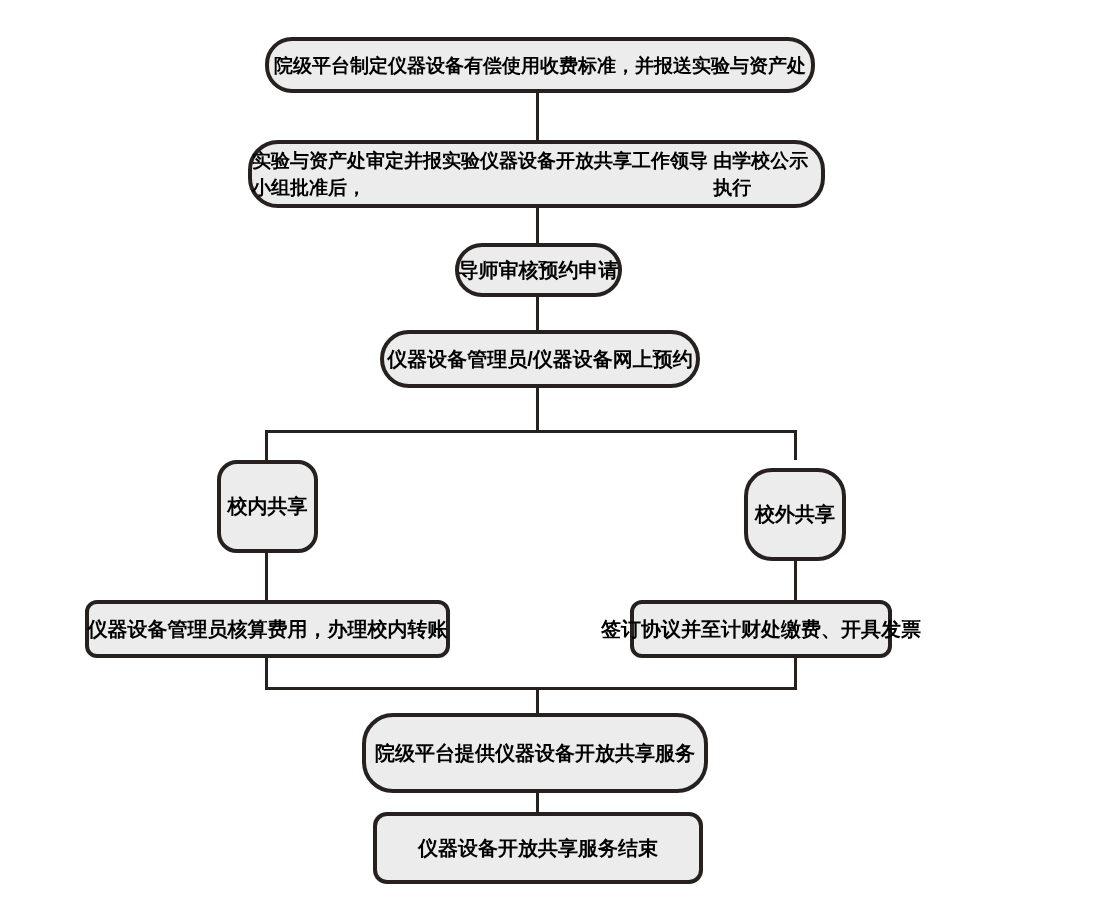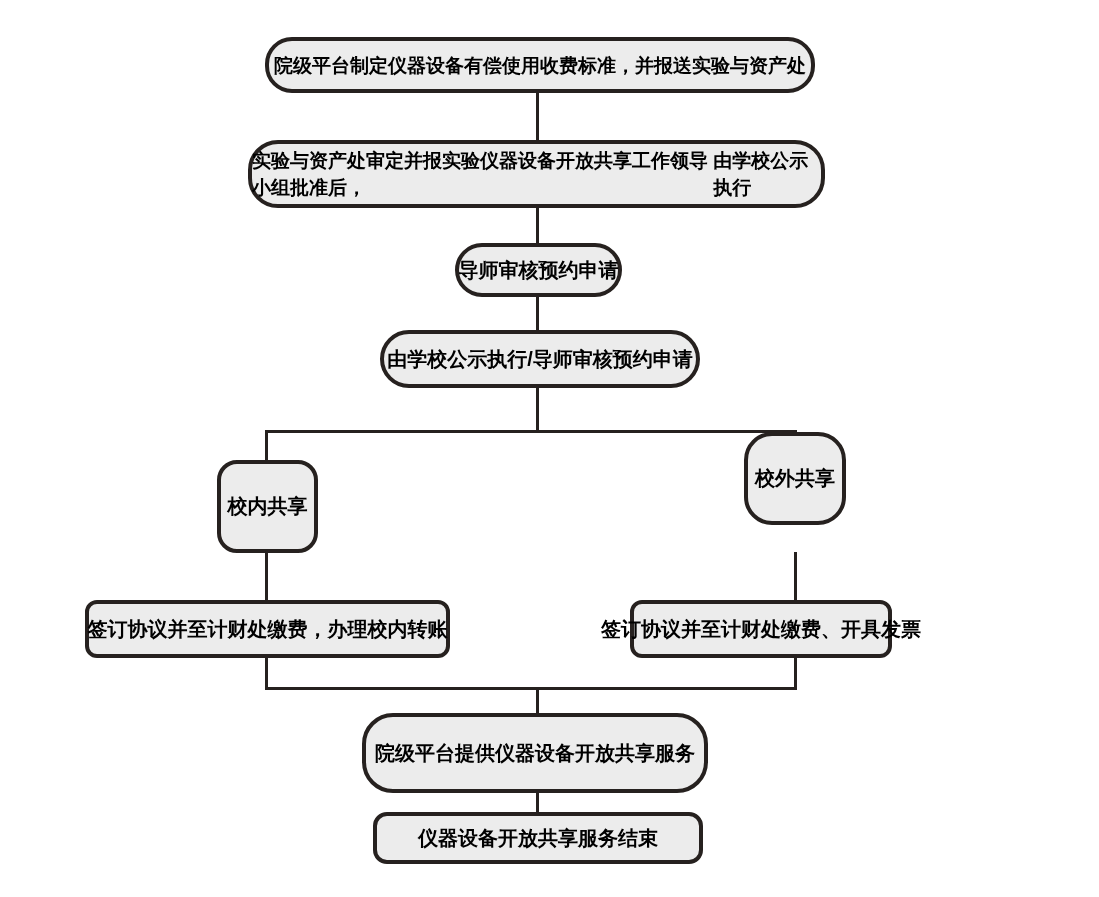--- a/index.html
+++ b/index.html
@@ -37,25 +37,25 @@
   }
   .conn.v { width: 3px; }
   .conn.h { height: 3px; }
 
   
   #n-step1  { left: 265px; top: 37px;  width: 550px; height: 56px; border-radius: 27px; }
   #n-step2  { left: 248px; top: 140px; width: 577px; height: 68px; border-radius: 30px; flex-direction: row; }
   #n-step3  { left: 455px; top: 243px; width: 167px; height: 54px; border-radius: 27px; }
   #n-step4  { left: 380px; top: 330px; width: 320px; height: 58px; border-radius: 29px; }
   #n-branch-left  { left: 217px; top: 460px; width: 101px; height: 93px; border-radius: 20px; }
-  #n-branch-right { left: 744px; top: 432px; width: 102px; height: 93px; border-radius: 28px; }
+  #n-branch-right { left: 744px; top: 468px; width: 102px; height: 93px; border-radius: 28px; }
   #n-step5-left   { left: 85px;  top: 600px; width: 365px; height: 58px; border-radius: 12px; }
   #n-step5-right  { left: 630px; top: 600px; width: 262px; height: 58px; border-radius: 12px; }
   #n-step6  { left: 362px; top: 713px; width: 346px; height: 80px; border-radius: 31px; }
-  #n-step7  { left: 373px; top: 812px; width: 330px; height: 52px; border-radius: 14px; }
+  #n-step7  { left: 373px; top: 812px; width: 330px; height: 72px; border-radius: 14px; }
 
   
   #c-v1  { left: 536px; top: 92px;  height: 48px; }
   #c-v2  { left: 536px; top: 207px; height: 36px; }
   #c-v3  { left: 536px; top: 296px; height: 34px; }
   #c-v4  { left: 536px; top: 387px; height: 46px; }
   #c-h1  { left: 265px; top: 430px; width: 532px; }
   #c-v5  { left: 265px; top: 430px; height: 30px; }
   #c-v6  { left: 794px; top: 430px; height: 30px; }
   #c-v7  { left: 265px; top: 552px; height: 48px; }
@@ -88,27 +88,27 @@
 
   <div class="node oneline small-text" id="n-step1">院级平台制定仪器设备有偿使用收费标准，并报送实验与资产处</div>
 
   <div class="node small-text" id="n-step2">
     <span>实验与资产处审定并报实验仪器设备开放共享工作领导小组批准后，</span>
     <span>由学校公示执行</span>
   </div>
 
   <div class="node oneline" id="n-step3">导师审核预约申请</div>
 
-  <div class="node oneline" id="n-step4">由学校公示执行/导师审核预约申请</div>
+  <div class="node oneline" id="n-step4">仪器设备管理员/仪器设备网上预约</div>
 
   <div class="node oneline" id="n-branch-left">校内共享</div>
 
   <div class="node oneline" id="n-branch-right">校外共享</div>
 
-  <div class="node oneline" id="n-step5-left">签订协议并至计财处缴费，办理校内转账</div>
+  <div class="node oneline" id="n-step5-left">仪器设备管理员核算费用，办理校内转账</div>
 
   <div class="node oneline" id="n-step5-right">签订协议并至计财处缴费、开具发票</div>
 
   <div class="node oneline" id="n-step6">院级平台提供仪器设备开放共享服务</div>
 
   <div class="node oneline" id="n-step7">仪器设备开放共享服务结束</div>
 
 </div>
 
 </body></html>

